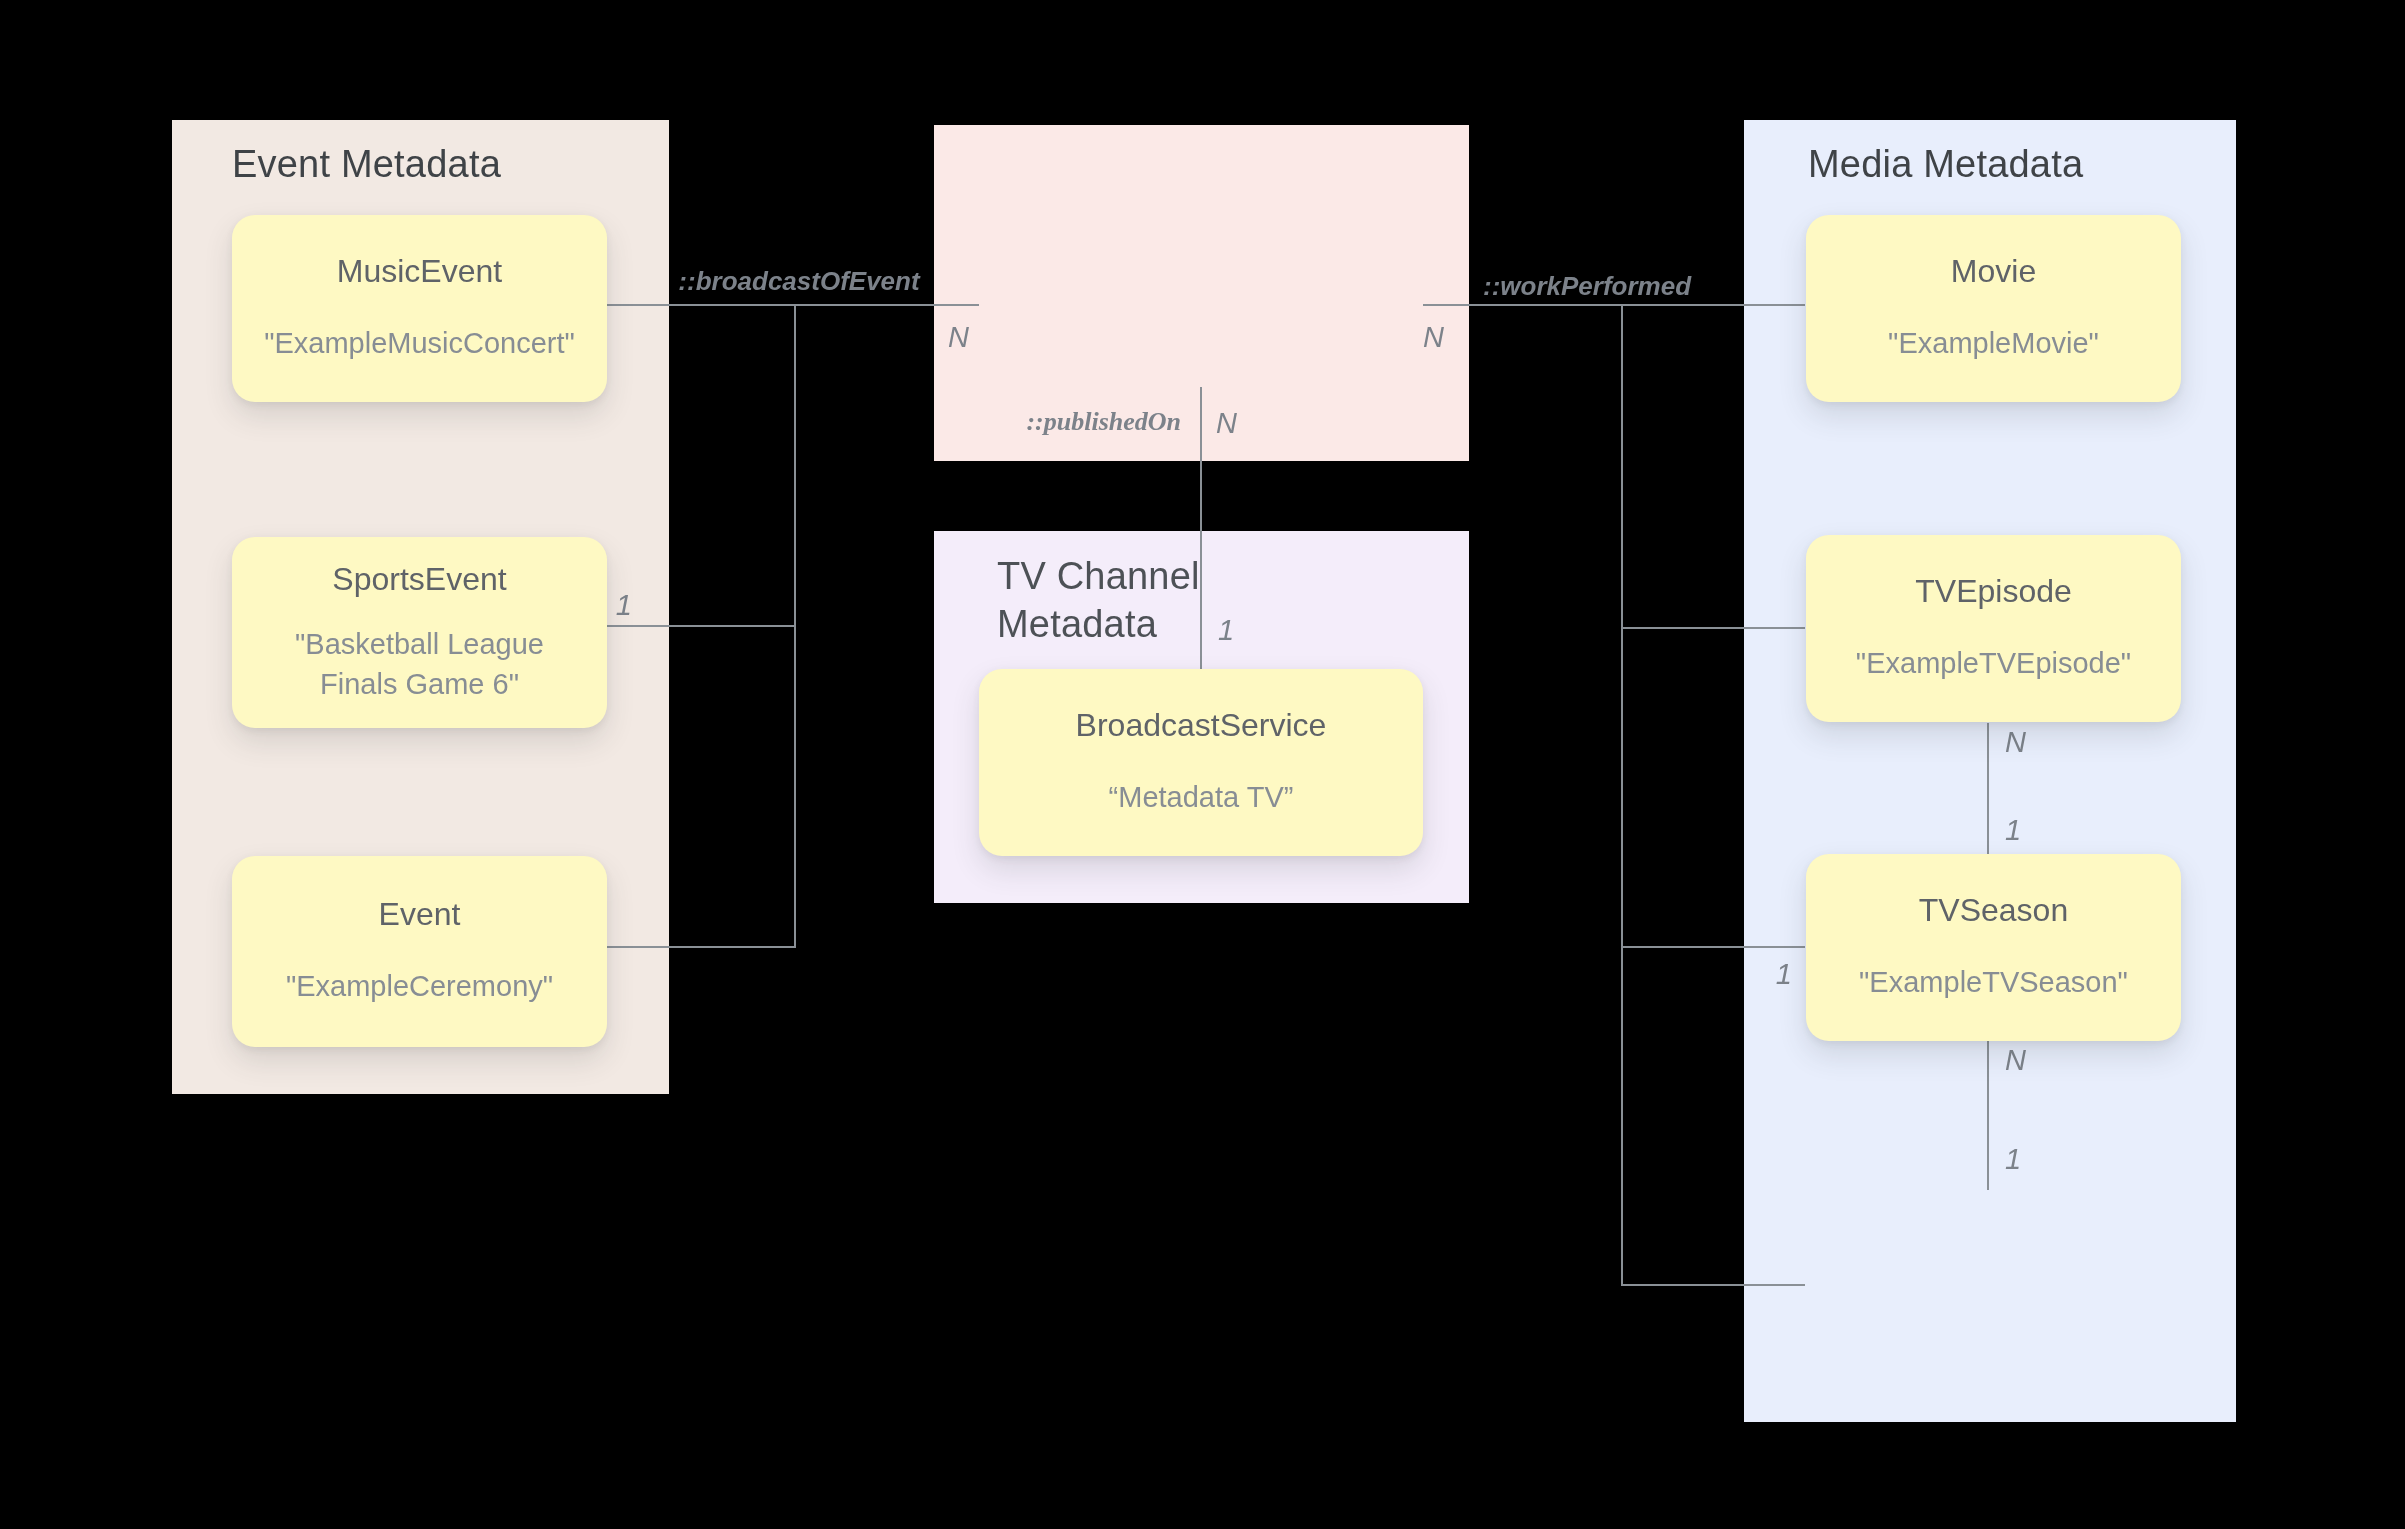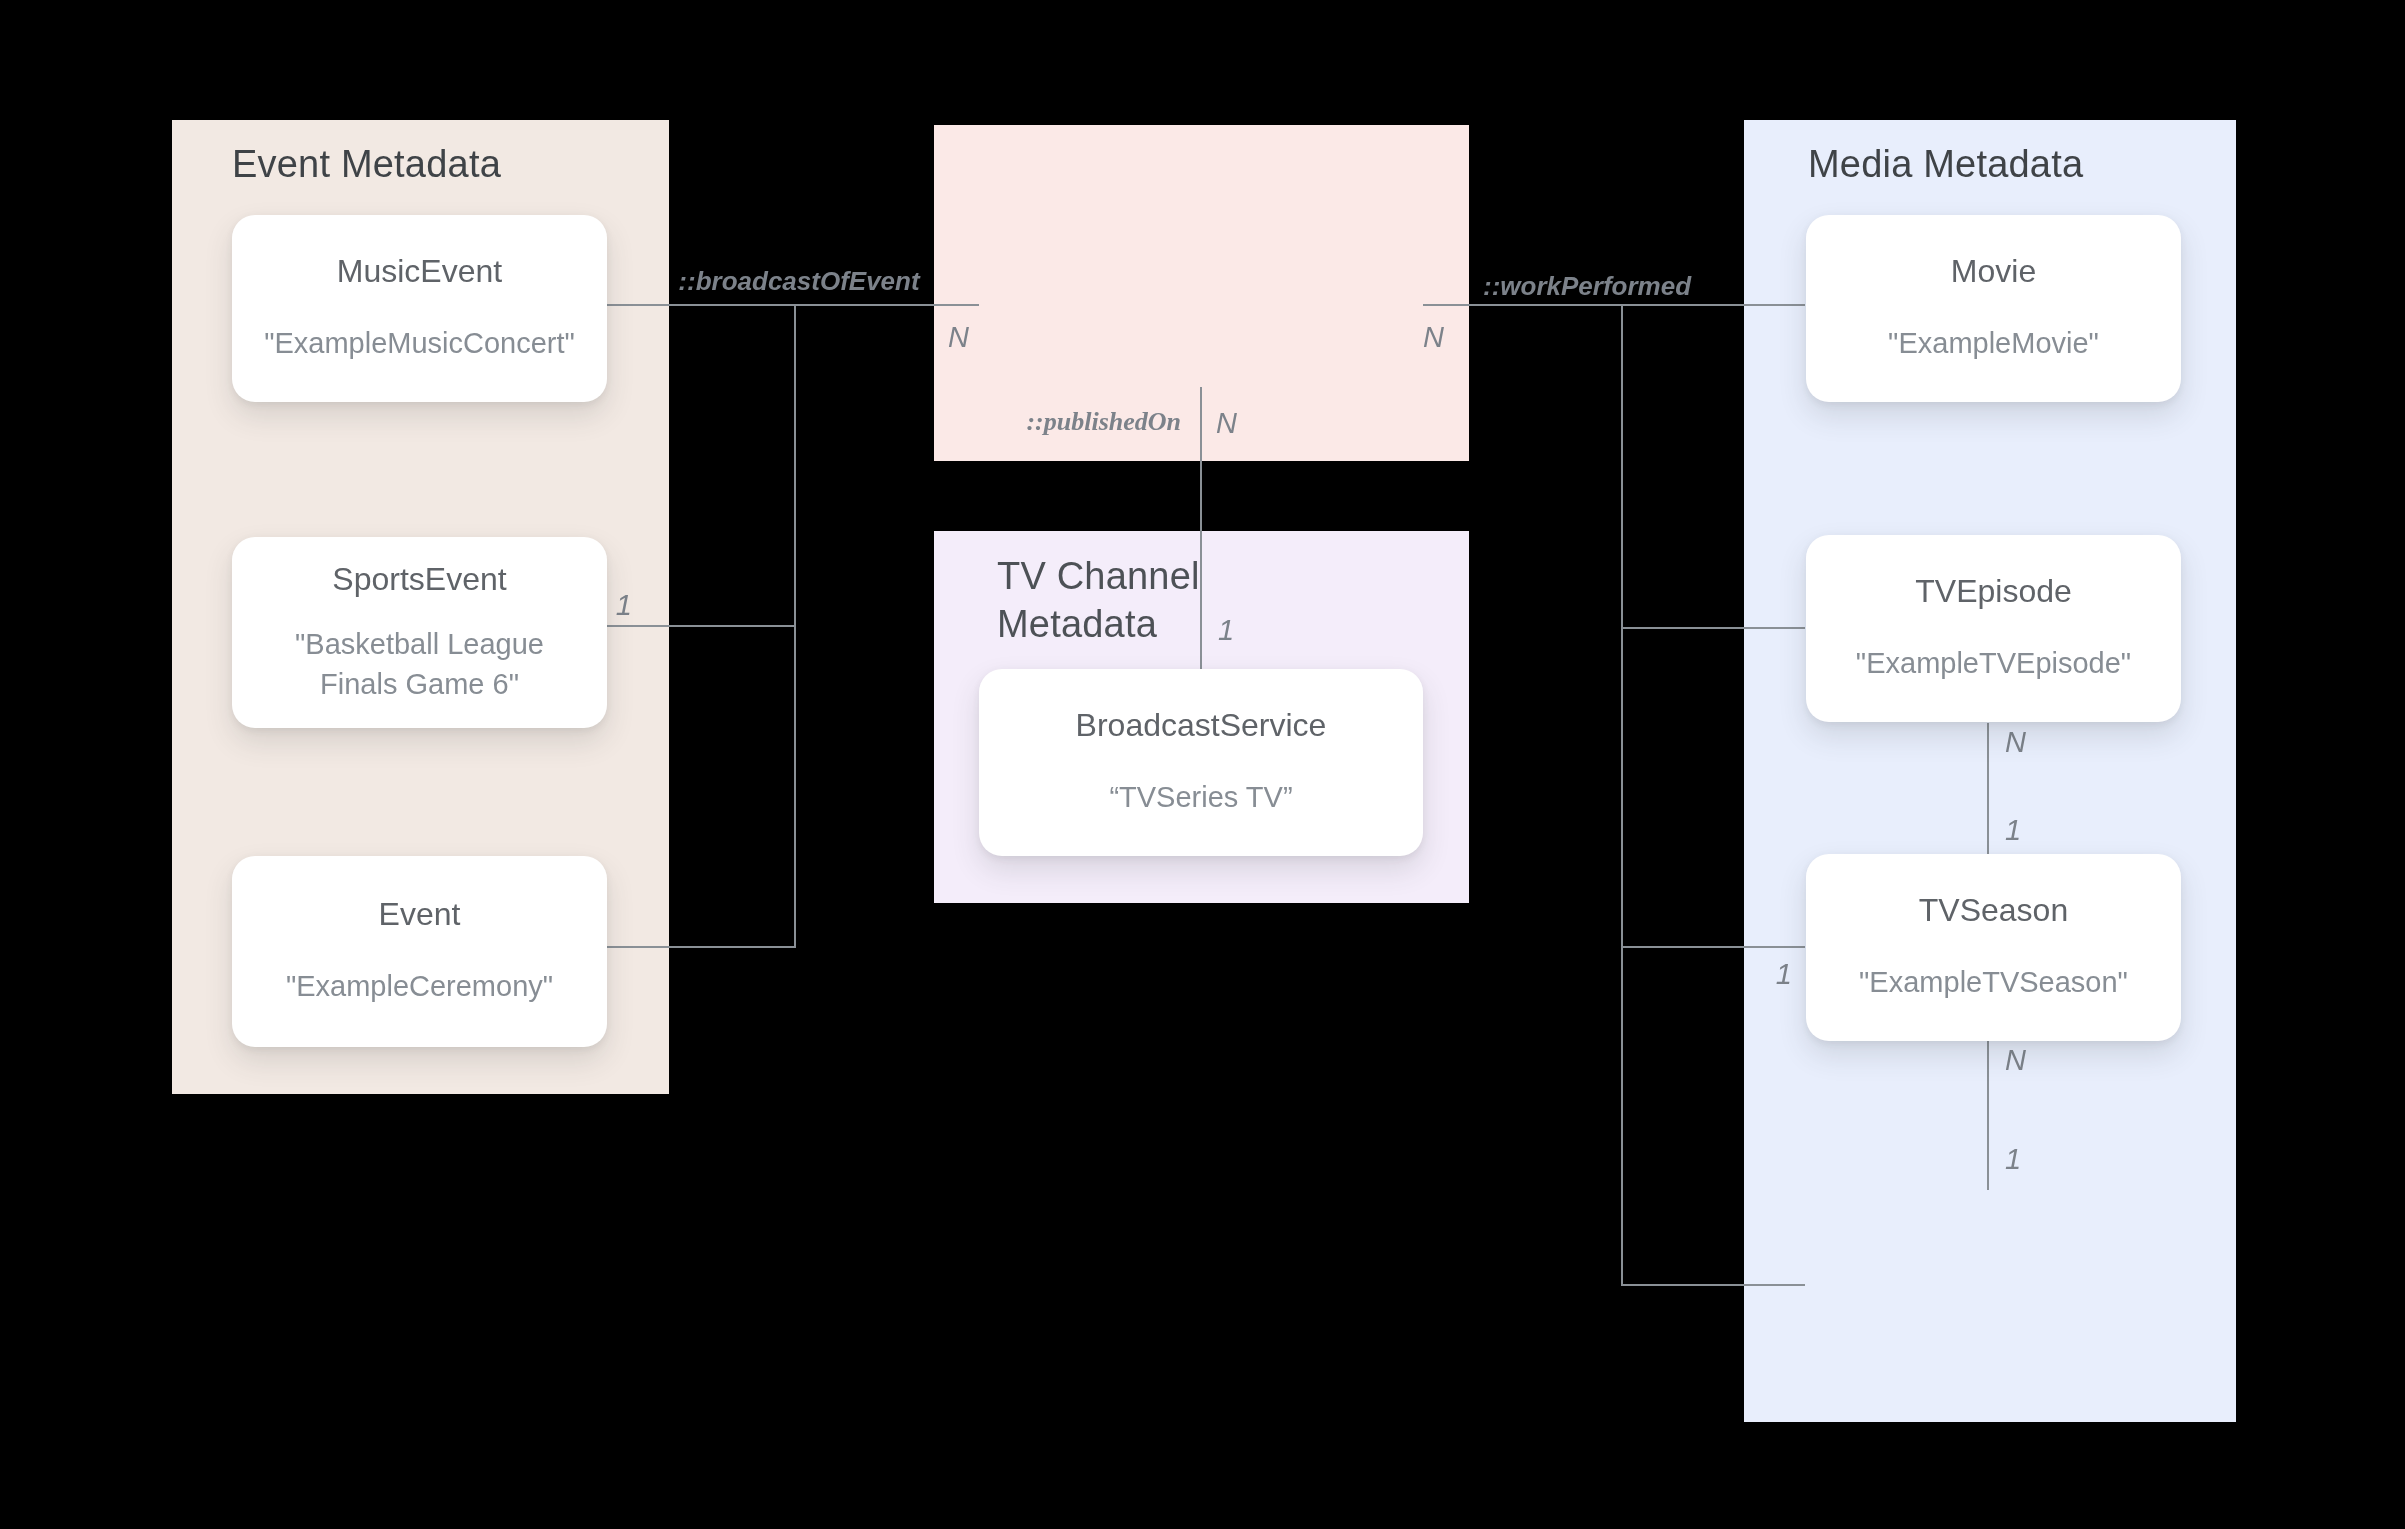--- a/index.html
+++ b/index.html
@@ -14,21 +14,21 @@
   .panel-title{
     position:absolute;
     font-size:38px;
     color:#3f4347;
     letter-spacing:0.2px;
     white-space:nowrap;
   }
   .panel-title.wrap{white-space:normal;width:268px;line-height:1.25;color:#4d5156;}
   .card{
     position:absolute;
-    background:#ffffff;
+    background:#fef9c3;
     border-radius:23px;
     box-shadow:0 13.4px 29px rgba(60,64,67,.14), 0 2.9px 7.6px rgba(60,64,67,.08);
     display:flex;flex-direction:column;align-items:center;justify-content:center;
     text-align:center;
     padding:0 23px;box-sizing:border-box;
     gap:34px;
   }
   .card-title{font-size:32px;color:#5f6368;}
   .card-sub{font-size:29px;color:#878d94;line-height:1.35;}
   .hline,.vline{position:absolute;background:#8a9096;}
@@ -102,21 +102,21 @@
   </div>
 
   <div class="card" style="left:232px;top:856px;width:375px;height:191px;">
     <div class="card-title">Event</div>
     <div class="card-sub">"ExampleCeremony"</div>
   </div>
 
 
   <div class="card" style="left:979px;top:669px;width:444px;height:187px;">
     <div class="card-title">BroadcastService</div>
-    <div class="card-sub">“TVSeries TV”</div>
+    <div class="card-sub">“Metadata TV”</div>
   </div>
 
   <div class="card" style="left:1806px;top:215px;width:375px;height:187px;">
     <div class="card-title">Movie</div>
     <div class="card-sub">"ExampleMovie"</div>
   </div>
 
   <div class="card" style="left:1806px;top:535px;width:375px;height:187px;">
     <div class="card-title">TVEpisode</div>
     <div class="card-sub">"ExampleTVEpisode"</div>

